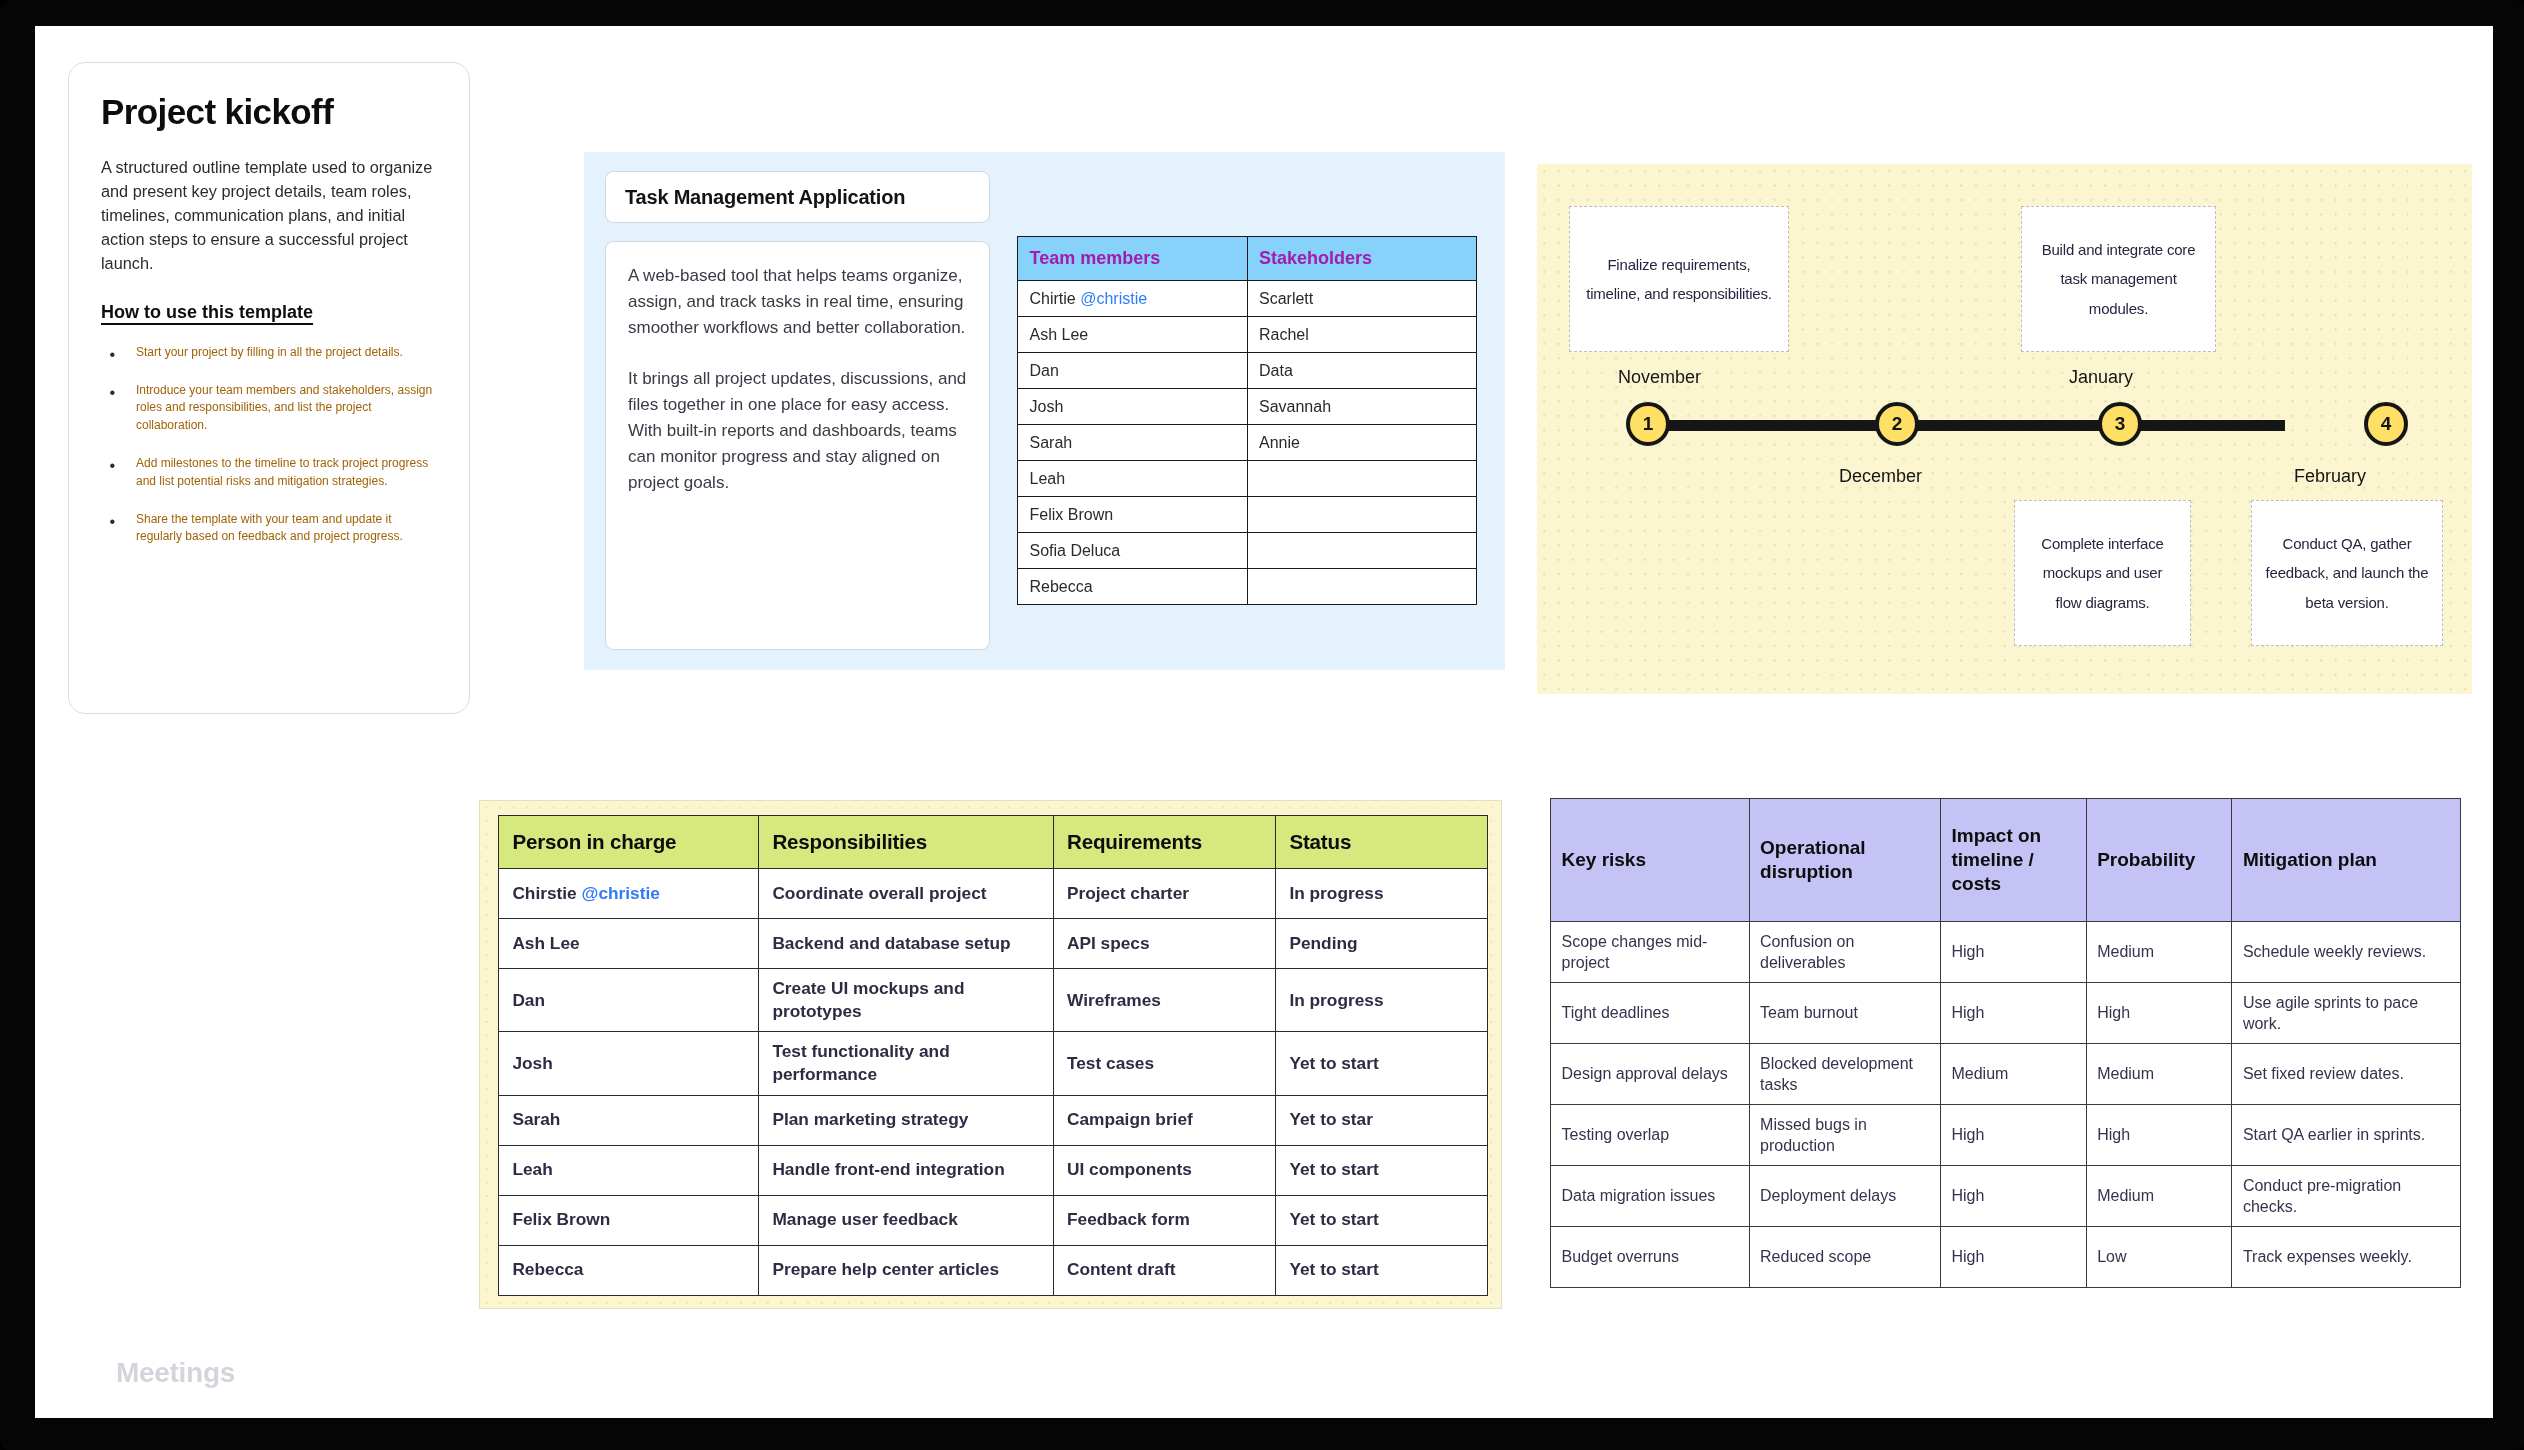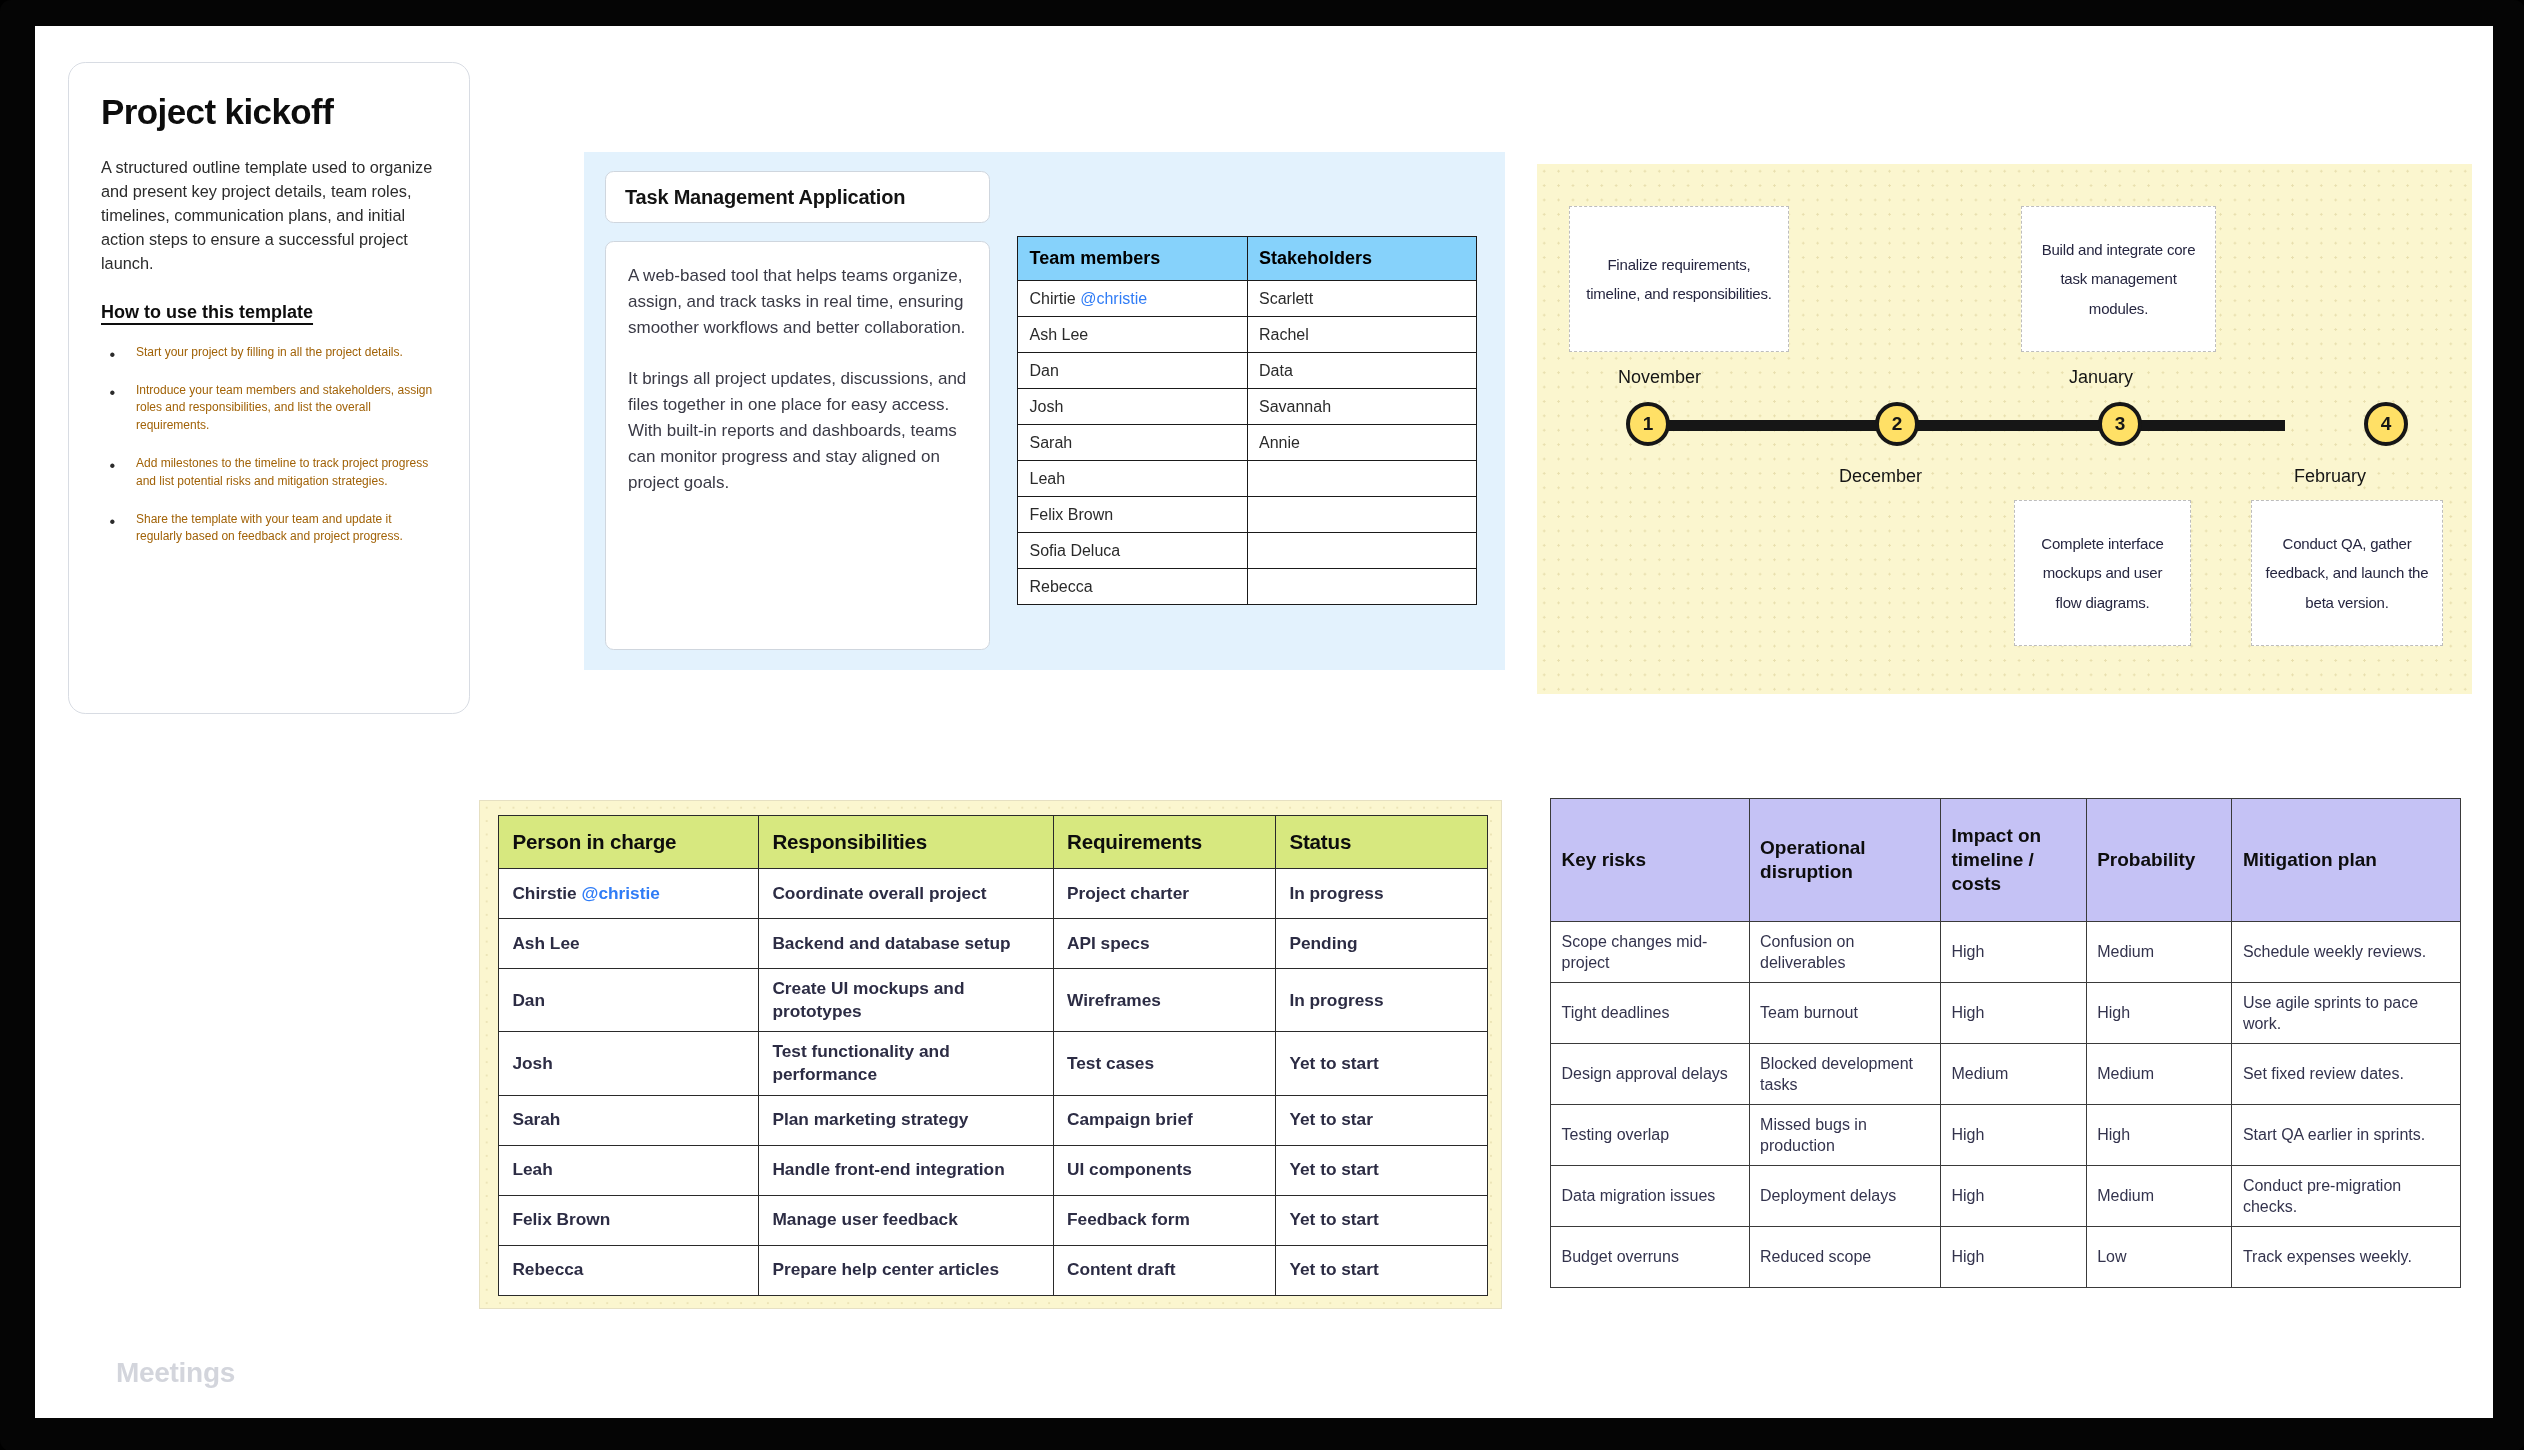--- a/index.html
+++ b/index.html
@@ -133,21 +133,21 @@
     height: 36px;
     padding: 0 11.5px;
     text-align: left;
     vertical-align: middle;
     background: #ffffff;
   }
   #members-table th {
     background: #86d2fb;
     font-size: 18px;
     font-weight: 700;
-    color: #000000;
+    color: #a21caf;
     height: 44px;
   }
   #members-table td {
     font-size: 16px;
     color: #2a2a2a;
     font-weight: 400;
   }
   .handle { color: #2f7cf6; }
 
   
@@ -323,21 +323,21 @@
 
 <div id="frame">
   <div id="canvas">
 
     <div id="kickoff-card">
       <div id="kickoff-title">Project kickoff</div>
       <div id="kickoff-desc">A structured outline template used to organize and present key project details, team roles, timelines, communication plans, and initial action steps to ensure a successful project launch.</div>
       <div id="kickoff-sub">How to use this template</div>
       <ul class="kickoff-bullets">
         <li>Start your project by filling in all the project details.</li>
-        <li>Introduce your team members and stakeholders, assign roles and responsibilities, and list the overall requirements.</li>
+        <li>Introduce your team members and stakeholders, assign roles and responsibilities, and list the project collaboration.</li>
         <li>Add milestones to the timeline to track project progress and list potential risks and mitigation strategies.</li>
         <li>Share the template with your team and update it regularly based on feedback and project progress.</li>
       </ul>
     </div>
 
     <div id="blue-panel">
 
       <div id="app-title-box">
         <span id="app-title-text">Task Management Application</span>
       </div>

